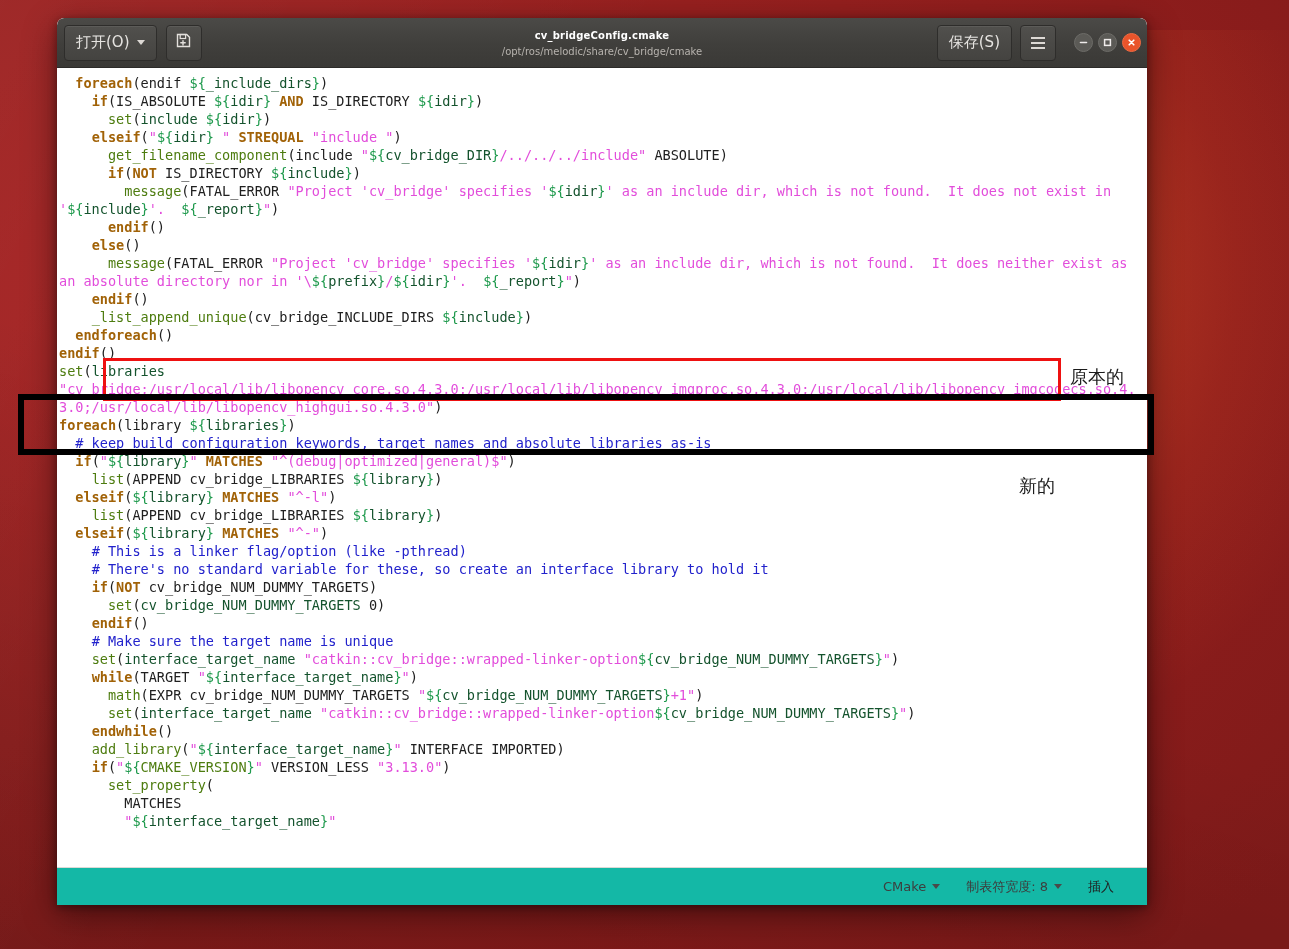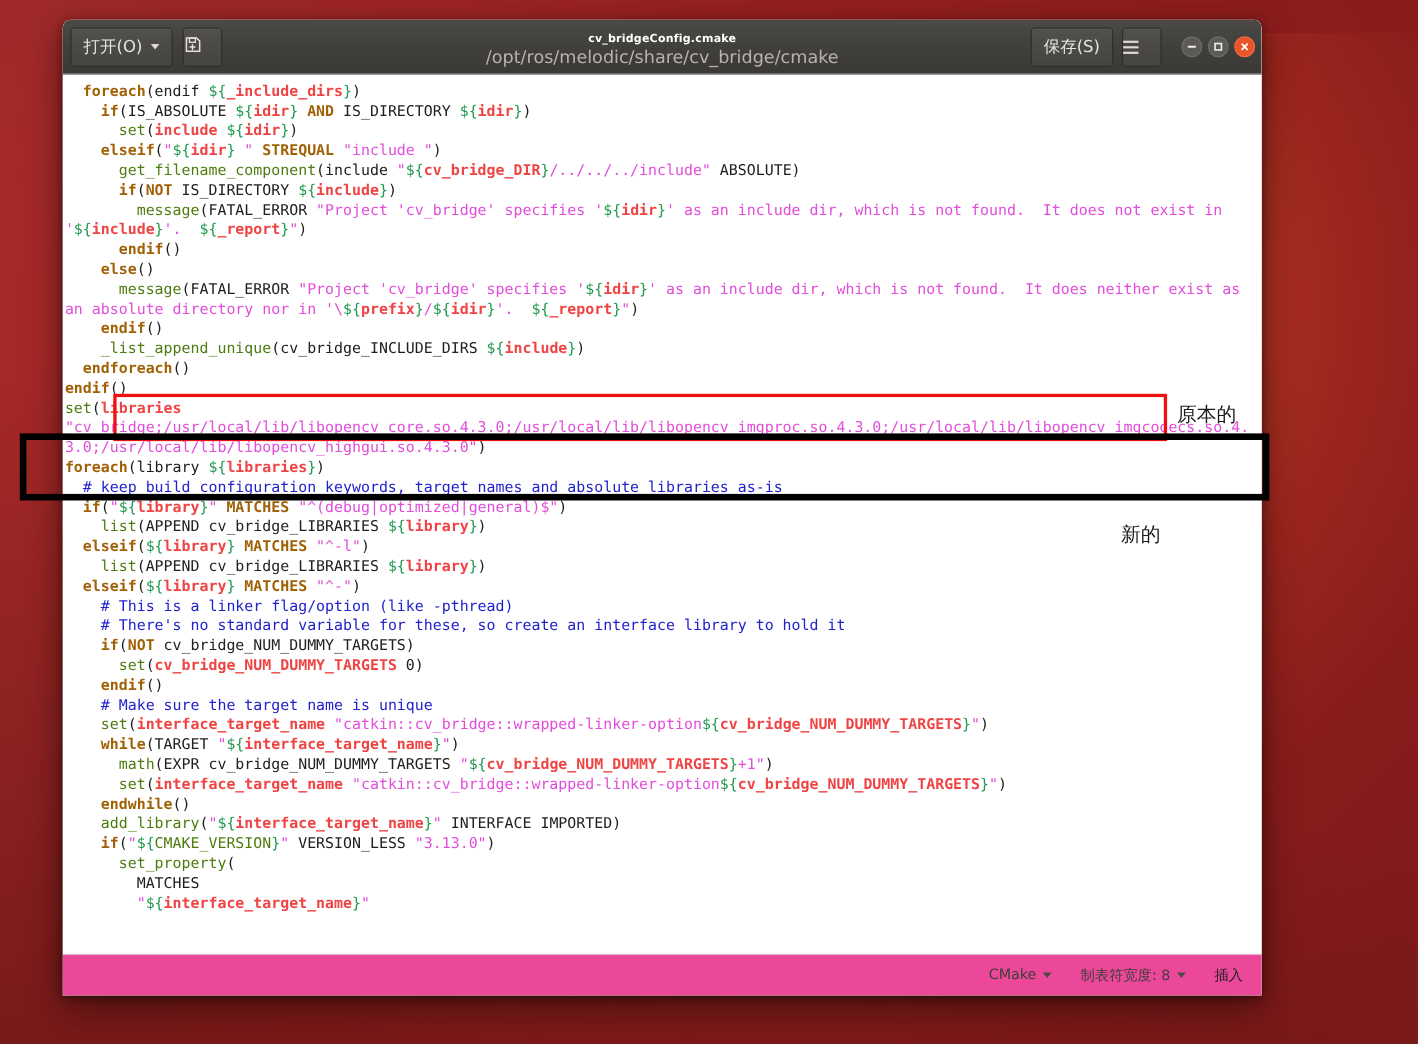--- a/index.html
+++ b/index.html
@@ -48,21 +48,21 @@
     padding: 0 6px 0 7px;
     position: relative;
     border-radius: 7px 7px 0 0;
   }
   .tb-btn {
     background: linear-gradient(180deg, #51504d 0%, #444340 100%);
     border: 1px solid #2e2d2b;
     border-radius: 4px;
     color: #e6e4e1;
     height: 36px;
-    display: flex; align-items: center; justify-content: space-between;
+    display: flex; align-items: center; justify-content: center;
     font-size: 15px;
     padding: 0 11px;
     cursor: pointer;
     box-shadow: inset 0 1px 0 rgba(255,255,255,0.07);
     user-select: none;
     white-space: nowrap;
   }
   .tb-open { margin-right: 9px; gap: 7px; }
   .caret {
     width: 0; height: 0;
@@ -78,21 +78,21 @@
     left: 0; right: 0; top: 0; bottom: 0;
     display: flex; flex-direction: column;
     align-items: center; justify-content: center;
     pointer-events: none;
   }
   .win-title {
     color: #ffffff; font-size: 10px; font-weight: bold;
     line-height: 17px; letter-spacing: .2px;
   }
   .win-subtitle {
-    color: #b7b3ae; font-size: 16px; line-height: 14px; margin-top: 1px;
+    color: #b7b3ae; font-size: 10px; line-height: 14px; margin-top: 1px;
   }
   .tb-right {
     margin-left: auto; display: flex; align-items: center; gap: 8px;
     z-index: 2;
   }
   .wbtns { display: flex; align-items: center; gap: 5px; margin-left: 10px; }
   .wbtn {
     width: 19px; height: 19px; border-radius: 50%;
     background: #5b5a56; border: 1px solid #6d6c68;
     display: flex; align-items: center; justify-content: center;
@@ -119,21 +119,21 @@
     font-size: 13.55px;
     line-height: 18px;
     color: #202020;
     white-space: pre-wrap;
     word-break: break-word;
     letter-spacing: 0;
   }
   
   .kw   { color: #a16207; font-weight: bold; }   
   .fn   { color: #4d7c0f; }                       
-  .var  { color: #ef4444; font-weight: bold; }    
+  .var  { color: #14532d; font-weight: normal; }    
   .varp { color: #1f9a4d; }                       
   .str  { color: #e24ddb; }                       
   .cmt  { color: #2222cc; }
   .plain{ color: #202020; }
 
   
   .hl-red {
     position: absolute;
     left: 46px; top: 365px; width: 958px; height: 44px;
     border: 3px solid #ee1111;
@@ -152,24 +152,24 @@
     color: #1b1b1b;
     pointer-events: none;
     white-space: nowrap;
   }
   .ann-old { left: 1013px; top: 373px; }
   .ann-new { left: 1019px; top: 460px; z-index: 5; }
 
   
   .statusbar {
     flex: 0 0 38px; height: 38px;
-    background: #ec4899;
+    background: #14b8a6;
     border-top: 1px solid #dcdad6;
     display: flex; align-items: center; justify-content: flex-end;
-    padding-right: 4px;
+    padding-right: 20px;
     gap: 0px;
     font-size: 13px;
     color: #3d3d3d;
   }
   .sb-item {
     display: flex; align-items: center; gap: 6px;
     padding: 0 13px; height: 100%;
     cursor: pointer; white-space: nowrap;
   }
   .sb-item.plain { cursor: default; }

